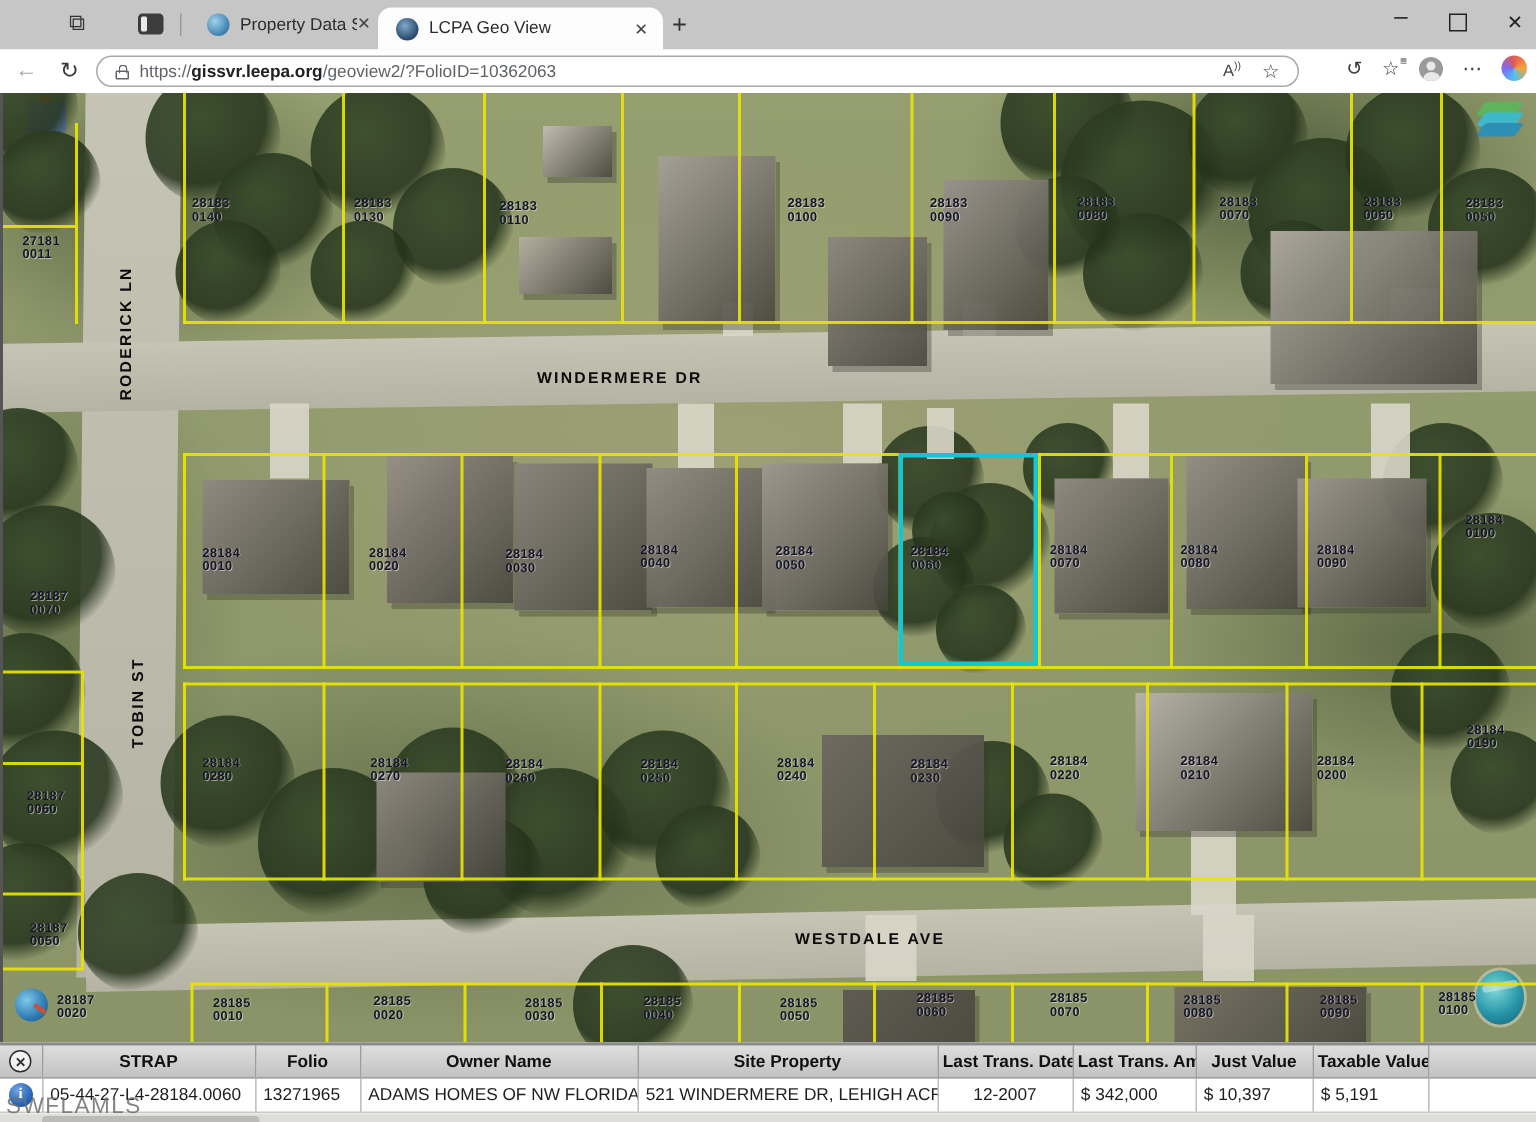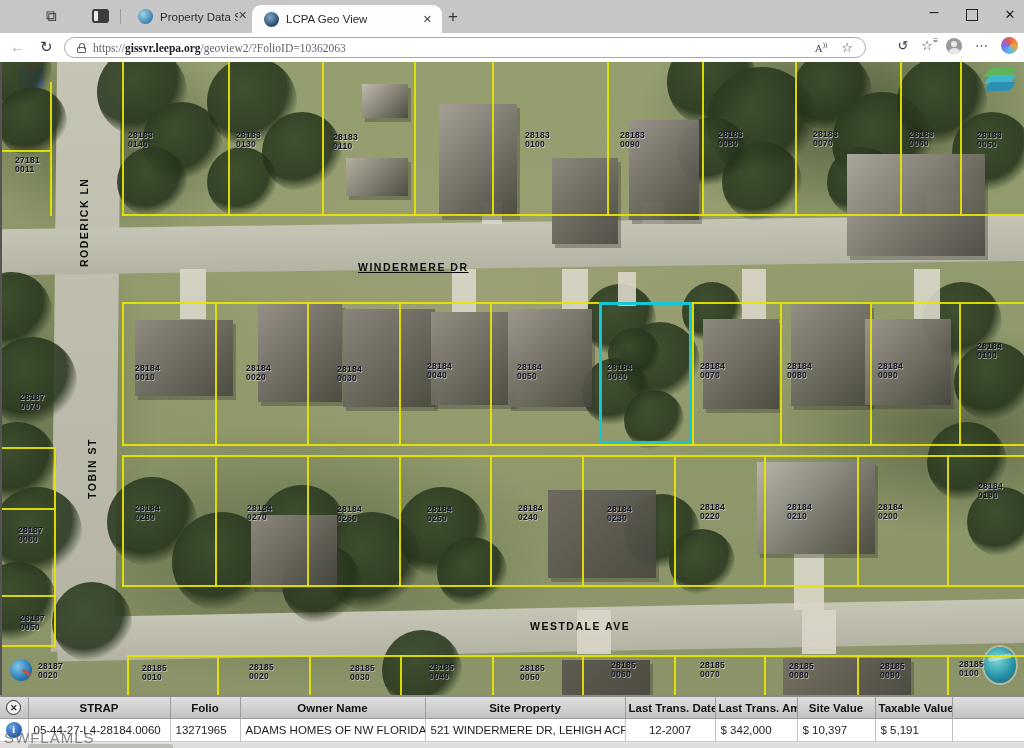--- a/index.html
+++ b/index.html
@@ -24,21 +24,21 @@
   .wctl{position:absolute;top:6px;font-size:13px;color:#222;width:28px;text-align:center;}
   .wc-min{left:920px;top:3px;font-size:16px;}
   .wc-max{left:958px;top:9px;}
   .wc-max i{display:block;width:10px;height:10px;border:1.4px solid #222;margin:0 auto;}
   .wc-close{left:996px;top:7px;}
   .toolbar{position:absolute;left:0;top:33px;width:1024px;height:29px;background:#fff;border-bottom:1px solid #cfcfcf;}
   .nav-btn{position:absolute;top:5px;font-size:15px;color:#3a3a3a;}
   .nav-back{left:10px;color:#a5a5a5;}
   .nav-refresh{left:40px;}
   .addr{position:absolute;left:64px;top:4px;width:802px;height:21px;border:1px solid #a9a9a9;border-radius:11px;
-    display:flex;align-items:center;font-size:11.5px;color:#5f6368;background:#fff;box-sizing:border-box;font-family:Liberation Serif, serif;}
+    display:flex;align-items:center;font-size:11.5px;color:#5f6368;background:#fff;box-sizing:border-box;}
   .lock-icon{margin:0 7px 0 12px;width:9px;height:10px;position:relative;}
   .lock-icon i{position:absolute;left:0;bottom:0;width:9px;height:6px;border:1.2px solid #5f6368;border-radius:1px;box-sizing:border-box;}
   .lock-icon b{position:absolute;left:1.5px;top:0;width:6px;height:6px;border:1.2px solid #5f6368;border-bottom:none;border-radius:4px 4px 0 0;box-sizing:border-box;}
   .addr .host{color:#202124;font-weight:bold;}
   .addr-right{margin-left:auto;display:flex;align-items:center;gap:14px;padding-right:12px;color:#444;}
   .ra{font-size:11px;} .ra sup{font-size:7px;}
   .star{font-size:13px;}
   .tb-right{position:absolute;right:6px;top:4px;display:flex;align-items:center;gap:13px;color:#3a3a3a;}
   .ess{font-size:13px;}
   .favbar{font-size:13px;position:relative;}
@@ -380,21 +380,21 @@
       <div class="plabel" style="left: 609px; top: 599px;">28185
 0060</div>
       <div class="plabel" style="left: 698px; top: 599px;">28185
 0070</div>
       <div class="plabel" style="left: 787px; top: 600px;">28185
 0080</div>
       <div class="plabel" style="left: 878px; top: 600px;">28185
 0090</div>
       <div class="plabel" style="left: 957px; top: 598px;">28185
 0100</div>
-      <div class="street" style="left: 356px; top: 199px; text-decoration: underline;">WINDERMERE DR</div>
+      <div class="street" style="left: 356px; top: 184px;">WINDERMERE DR</div>
       <div class="street" style="left: 528px; top: 558px;">WESTDALE AVE</div>
       <div class="street v" style="left: 76px; top: 205px;">RODERICK LN</div>
       <div class="street v" style="left: 84px; top: 437px;">TOBIN ST</div>
     </div>
 
   <div class="panel">
     <table class="grid">
       <colgroup>
         <col style="width:28px">
           <col style="width:142px">
@@ -409,21 +409,21 @@
       </colgroup>
       <tbody>
           <tr>
         <th><span class="xbtn">✕</span></th>
         <th>STRAP</th>
         <th>Folio</th>
         <th>Owner Name</th>
         <th>Site Property</th>
         <th>Last Trans. Date</th>
         <th>Last Trans. Amt</th>
-        <th>Site Value</th>
+        <th>Just Value</th>
         <th>Taxable Value</th>
         <th></th>
       </tr>
       <tr>
         <td class="ctr"><span class="ibtn">i</span></td>
         <td>05-44-27-L4-28184.0060</td>
         <td>13271965</td>
         <td>ADAMS HOMES OF NW FLORIDA INC</td>
         <td>521 WINDERMERE DR, LEHIGH ACRES</td>
         <td class="ctr">12-2007</td>

